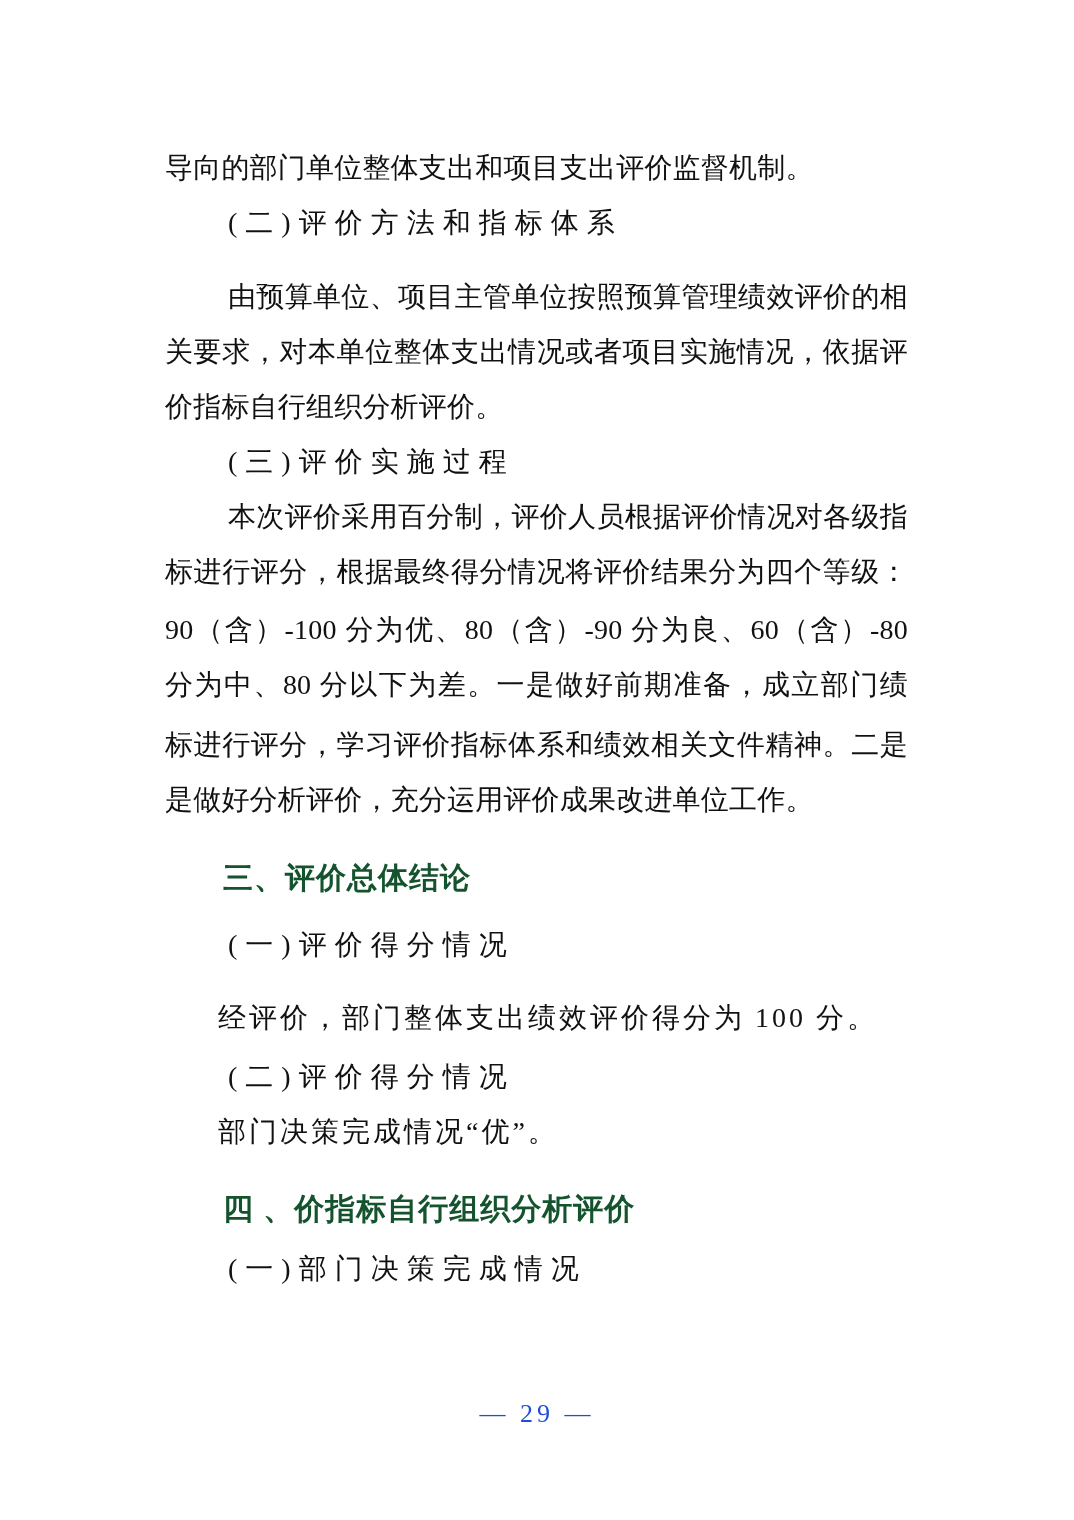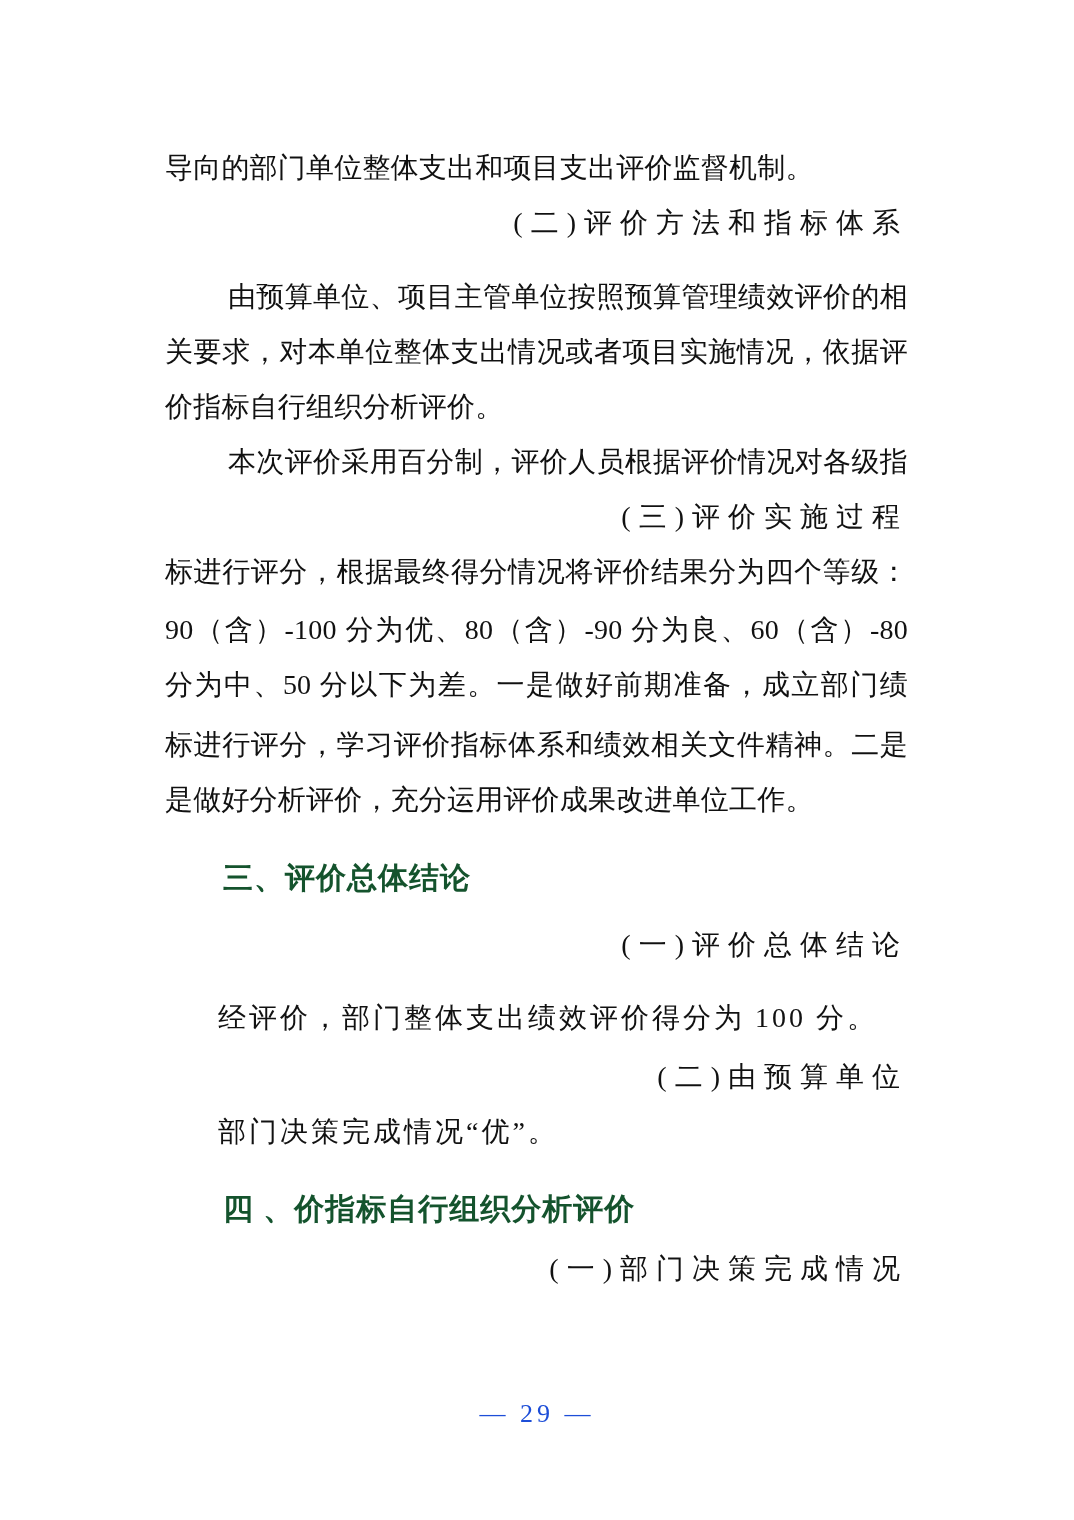--- a/index.html
+++ b/index.html
@@ -30,21 +30,20 @@
     letter-spacing: 0.2px;
   }
   .just {
     text-align: justify;
     text-align-last: justify;
   }
   .ind2 { text-indent: 63px; }
   .subhead {
     text-indent: 63px;
     letter-spacing: 8px;
-    text-align: right;
   }
   .body-spaced {
     text-indent: 53px;
     letter-spacing: 3px;
   }
   .heading {
     font-family: "Liberation Sans", "DejaVu Sans", sans-serif;
     font-weight: bold;
     font-size: 30px;
     line-height: 55px;
@@ -76,30 +75,30 @@
 </head>
 <body>
 
 <div class="page">
   <div class="content">
     <div class="line">导向的部门单位整体支出和项目支出评价监督机制。</div>
     <div class="line subhead">(二)评价方法和指标体系</div>
     <div class="line just ind2 mt19">由预算单位、项目主管单位按照预算管理绩效评价的相</div>
     <div class="line just">关要求，对本单位整体支出情况或者项目实施情况，依据评</div>
     <div class="line">价指标自行组织分析评价。</div>
+    <div class="line subhead">(三)评价实施过程</div>
     <div class="line just ind2">本次评价采用百分制，评价人员根据评价情况对各级指</div>
-    <div class="line subhead">(三)评价实施过程</div>
     <div class="line just">标进行评分，根据最终得分情况将评价结果分为四个等级：</div>
     <div class="line just mt3">90（含）-100 分为优、80（含）-90 分为良、60（含）-80</div>
-    <div class="line just">分为中、50 分以下为差。一是做好前期准备，成立部门绩</div>
+    <div class="line just">分为中、80 分以下为差。一是做好前期准备，成立部门绩</div>
     <div class="line just mt5">标进行评分，学习评价指标体系和绩效相关文件精神。二是</div>
     <div class="line">是做好分析评价，充分运用评价成果改进单位工作。</div>
     <div class="line heading mt23">三、评价总体结论</div>
-    <div class="line subhead mt12">(一)评价总体结论</div>
+    <div class="line subhead mt12">(一)评价得分情况</div>
     <div class="line body-spaced mt18">经评价，部门整体支出绩效评价得分为 100 分。</div>
-    <div class="line subhead mt4">(二)由预算单位</div>
+    <div class="line subhead mt4">(二)评价得分情况</div>
     <div class="line body-spaced">部门决策完成情况“优”。</div>
     <div class="line heading mt22">四 、价指标自行组织分析评价</div>
     <div class="line subhead mt5">(一)部门决策完成情况</div>
   </div>
 
   <div class="footer">— 29 —</div>
 </div>
 
 </body></html>

